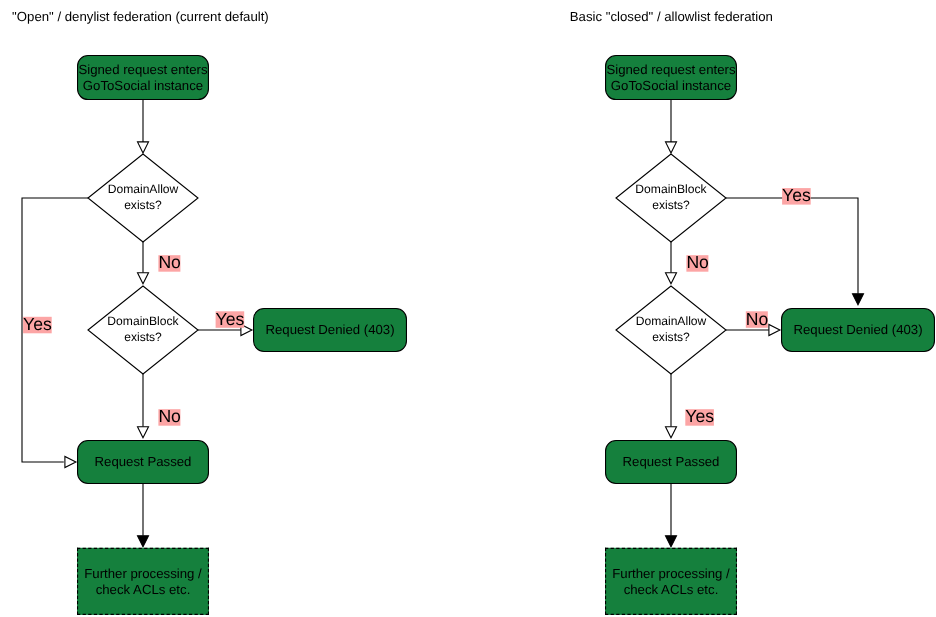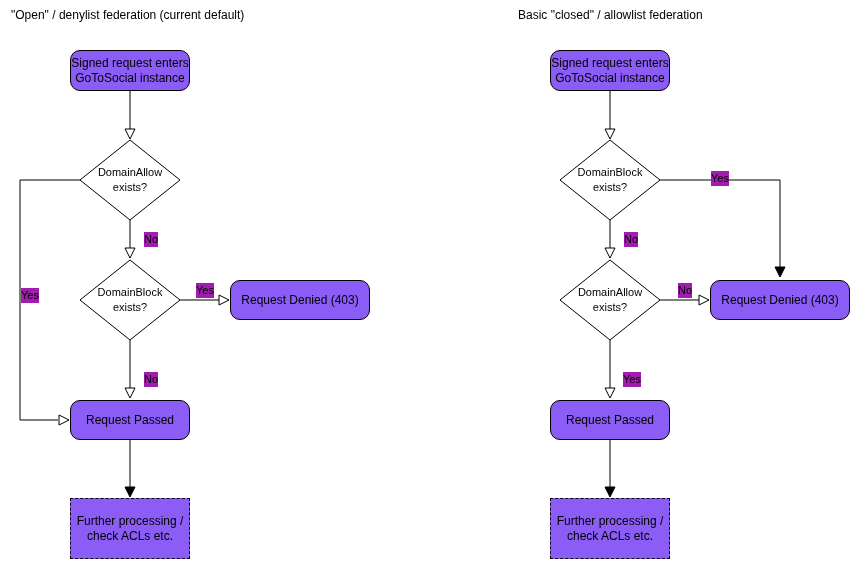--- a/index.html
+++ b/index.html
@@ -25,21 +25,21 @@
     position: absolute;
     font-size: 12px;
     line-height: 15px;
     white-space: nowrap;
   }
   .node {
     position: absolute;
     box-sizing: border-box;
     border: 1px solid #000000;
     border-radius: 10px;
-    background: #8b5cf6;
+    background: #15803d;
     display: flex;
     align-items: center;
     justify-content: center;
     text-align: center;
     font-size: 12px;
     line-height: 15px;
     white-space: pre-line;
   }
   .node.dashed {
     border-style: dashed;
@@ -51,23 +51,23 @@
     align-items: center;
     justify-content: center;
     text-align: center;
     font-size: 11px;
     line-height: 15px;
     white-space: pre-line;
     pointer-events: none;
   }
   .edge-label {
     position: absolute;
-    font-size: 11px;
+    font-size: 16px;
     line-height: 15px;
-    background: #a21caf;
+    background: #fca5a5;
     white-space: nowrap;
   }
 </style>
 </head>
 <body>
 
 <div class="canvas">
 
   <svg class="edges-svg" viewBox="0 0 851 561" xmlns="http://www.w3.org/2000/svg">
 

